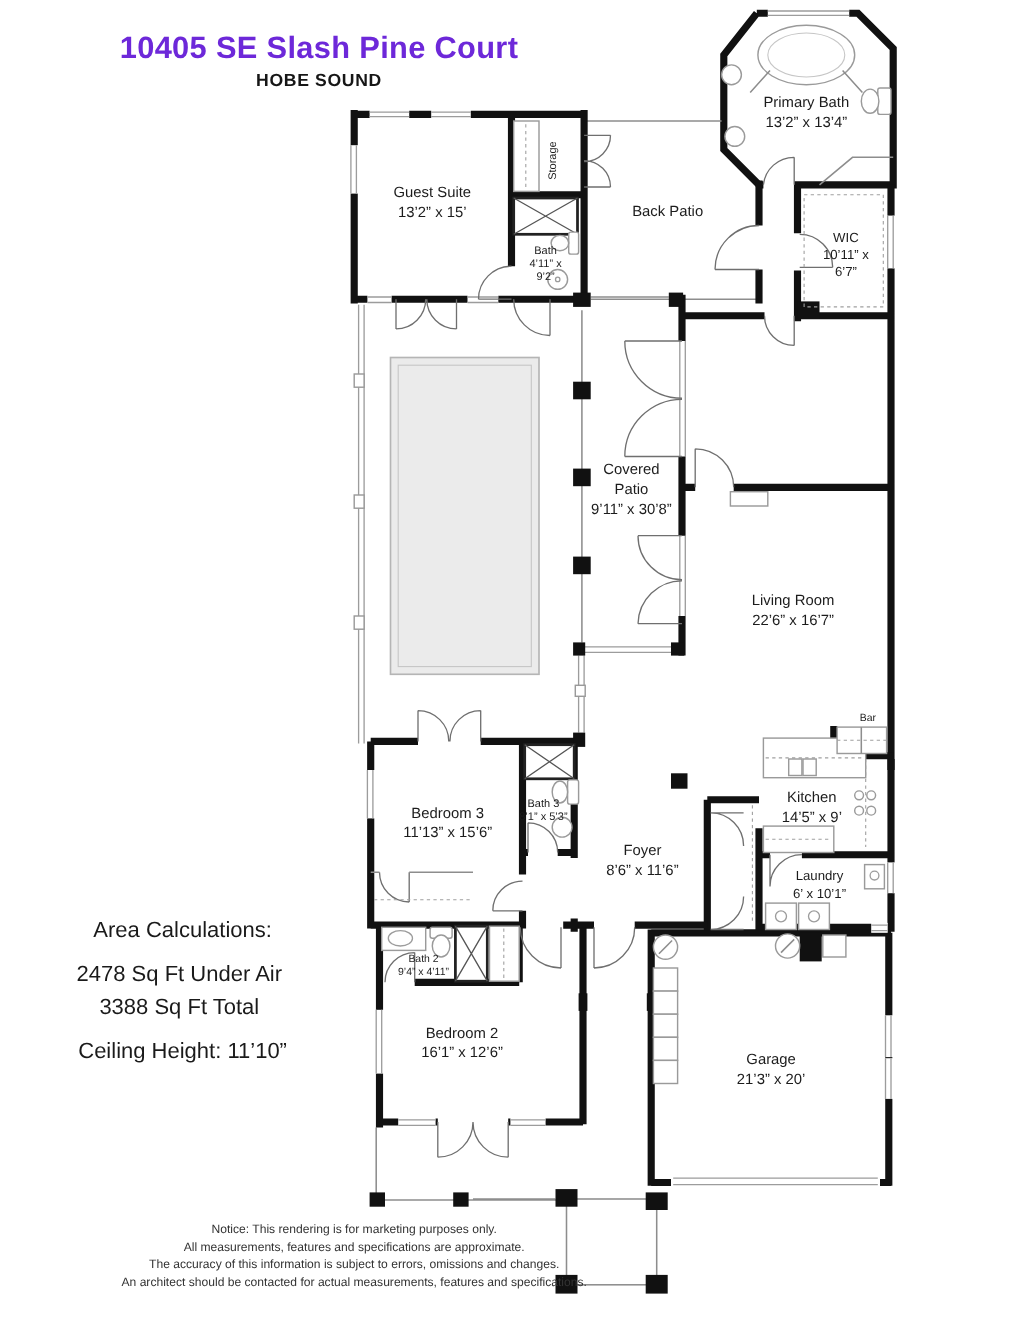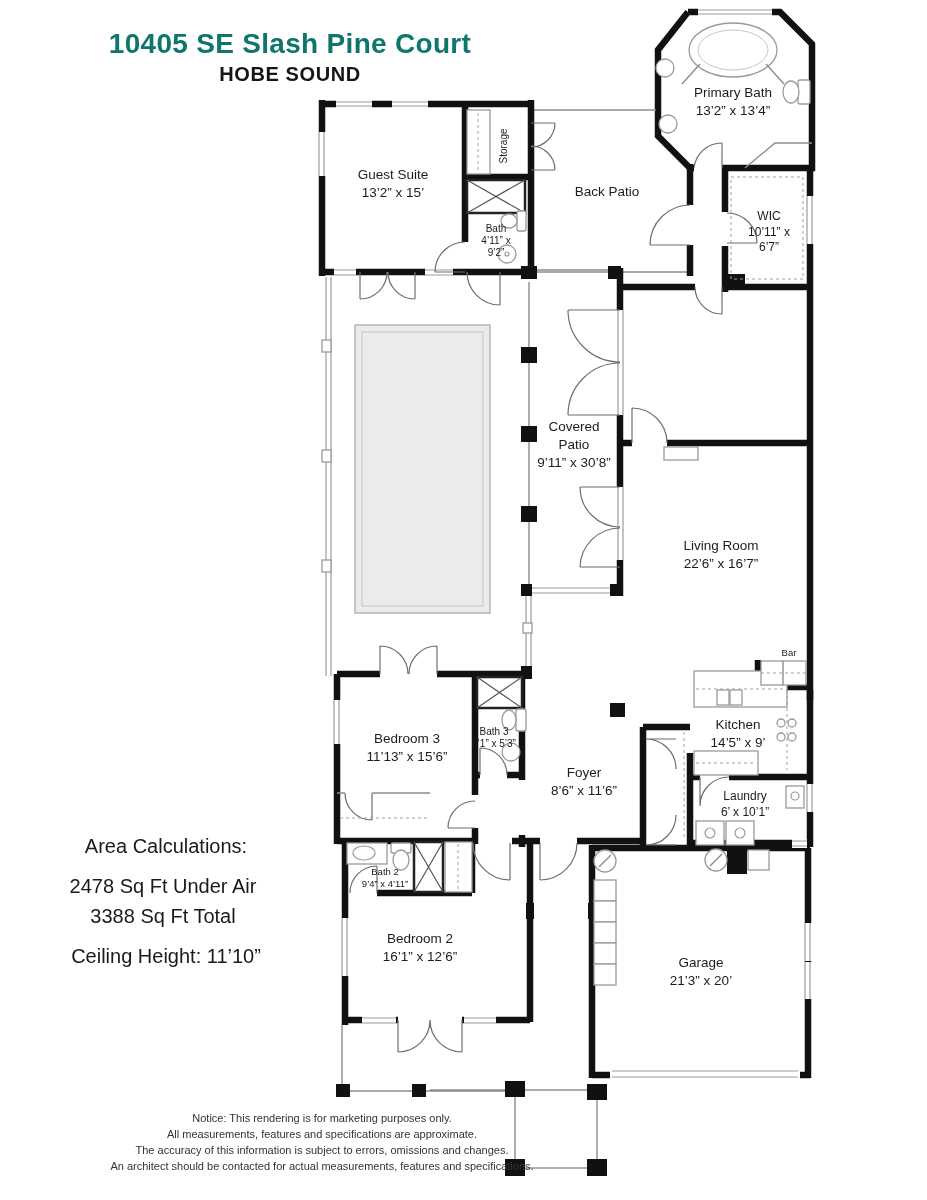--- a/index.html
+++ b/index.html
@@ -22,23 +22,23 @@
   
   .label{position:absolute;transform:translate(-50%,-50%);text-align:center;
          font-size:13.5px;line-height:1.32;}
   .label .nm,.label .dims{display:block;}
   .nw{white-space:nowrap;}
   .sm{font-size:10px;line-height:1.22;}
   .xs{font-size:9.5px;line-height:1.25;}
   .md{font-size:12px;line-height:1.3;}
   .vert{transform:translate(-50%,-50%) rotate(-90deg);white-space:nowrap;}
   .title-main{position:absolute;left:290px;top:44px;transform:translate(-50%,-50%);
-              font-size:28px;font-weight:bold;white-space:nowrap;letter-spacing:.3px;color:#0f766e;}
+              font-size:28px;font-weight:bold;white-space:nowrap;letter-spacing:.3px;color:#6d28d9;}
   .title-sub{position:absolute;left:290px;top:74px;transform:translate(-50%,-50%);
-             font-size:20px;font-weight:bold;white-space:nowrap;letter-spacing:.6px;color:#161616;}
+             font-size:16px;font-weight:bold;white-space:nowrap;letter-spacing:.6px;color:#161616;}
   .area-line{position:absolute;transform:translate(-50%,-50%);font-size:20px;white-space:nowrap;color:#1a1a1a;}
   .notice{position:absolute;left:322px;top:1143px;transform:translate(-50%,-50%);
           font-size:11px;line-height:1.45;text-align:center;color:#333;white-space:nowrap;}
 </style>
 </head>
 <body>
 
 <div class="stage">
 
   <svg class="plan-svg" width="927" height="1200" viewBox="0 0 927 1200">

